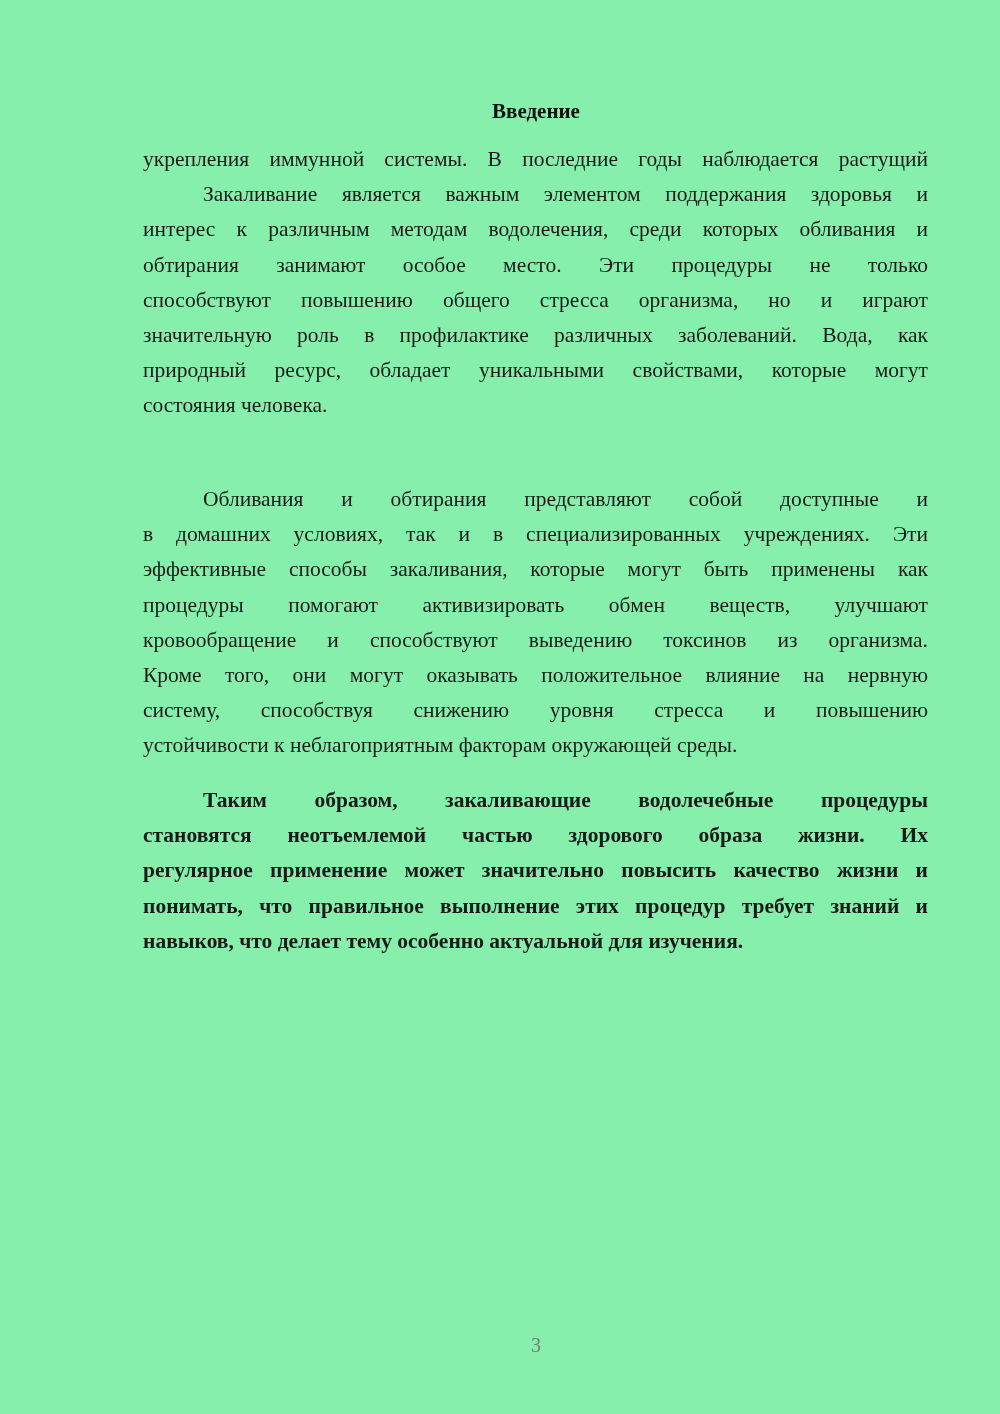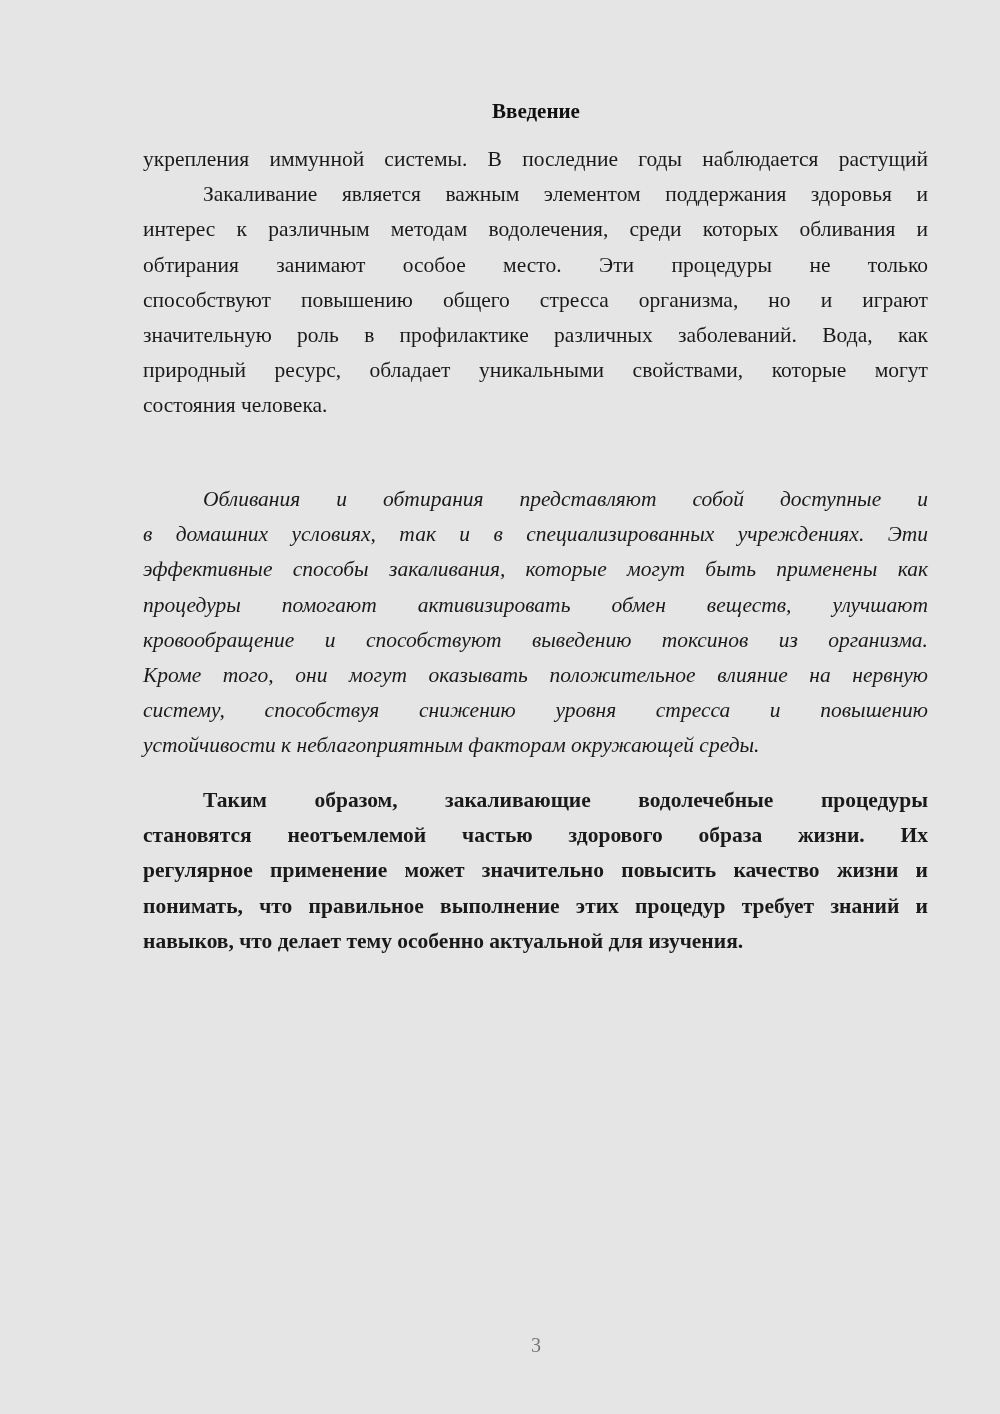--- a/index.html
+++ b/index.html
@@ -13,21 +13,21 @@
       position: relative;
       overflow: hidden;
       font-family: "Liberation Serif", "DejaVu Serif", serif;
       color: #1a1a1a;
     }
     .page {
       position: absolute;
       left: 0; top: 0;
       width: 1000px;
       height: 1414px;
-      background: #e5e5e5;
+      background: #86efac;
     }
     .heading {
       position: absolute;
       top: 98px;
       left: 0;
       width: 1072px;
       text-align: center;
       font-weight: bold;
       font-size: 21px;
       line-height: 26px;
@@ -49,21 +49,21 @@
       overflow: visible;
     }
     .line.last {
       text-align: center;
       text-align-last: left;
     }
     .line.first {
       padding-left: 60px;
     }
     #para-1 { top: 142px; }
-    #para-2 { top: 482px; font-style: italic; }
+    #para-2 { top: 482px; }
     #para-3 { top: 783px; font-weight: bold; }
     .page-number {
       position: absolute;
       top: 1334px;
       left: 0;
       width: 1072px;
       text-align: center;
       font-size: 20px;
       color: #777;
     }

